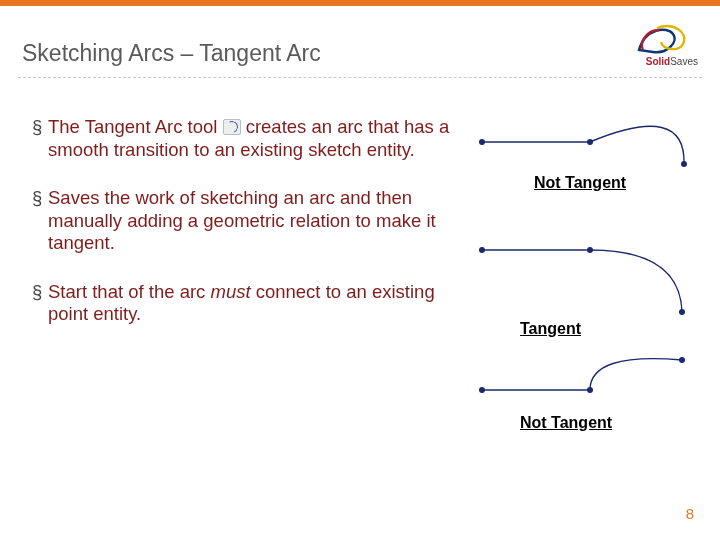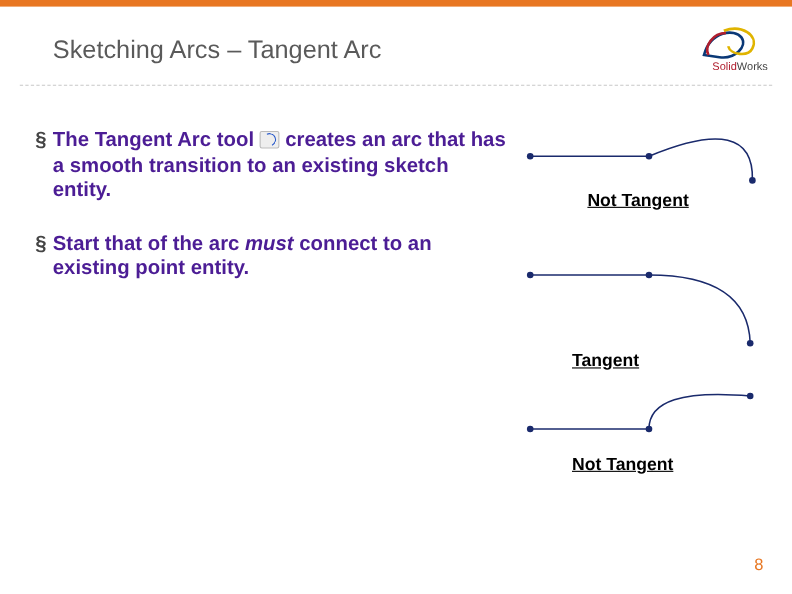--- a/index.html
+++ b/index.html
@@ -11,58 +11,57 @@
     position: relative;
     overflow: hidden;
   }
   .top-bar {
     height: 6px;
     background: #e87722;
   }
   .header-region {
     display: flex;
     justify-content: space-between;
-    align-items: center;
+    align-items: flex-end;
     padding: 18px 22px 10px 22px;
-    margin-left: 26px;
   }
   .title {
     font-size: 23px;
     color: #5a5a5a;
     font-weight: 400;
   }
   .logo-block {
     display: flex;
     flex-direction: column;
     align-items: center;
     margin-top: -4px;
   }
   .logo-svg { width: 56px; height: 38px; }
   .logo-text { font-size: 10px; margin-top: -2px; }
-  .logo-solid { color: #b01e2e; font-weight: normal; padding-left: 21px; }
+  .logo-solid { color: #b01e2e; font-weight: bold; padding-left: 21px; }
   .logo-works { color: #444; }
   .rule {
     border: none;
     border-top: 1px dashed #c7c7c7;
     margin: 0 18px;
   }
   .content {
     padding: 38px 28px 0 32px;
     display: flex;
   }
   .text-col {
     width: 430px;
   }
   .bullet {
     position: relative;
     padding-left: 16px;
     font-size: 18.5px;
-    font-weight: bold;
+    font-weight: normal;
     line-height: 1.22;
-    color: #4c1d95;
+    color: #7f1d1d;
     margin-bottom: 26px;
   }
   .bullet::before {
     content: "§";
     position: absolute;
     left: 0;
     top: 0;
     color: #444;
   }
   .italic { font-style: italic; }
@@ -115,36 +114,37 @@
 
 <div class="header-region">
   <h1 class="title">Sketching Arcs – Tangent Arc</h1>
   <div class="logo-block">
     <svg class="logo-svg" viewBox="0 0 56 38">
       <path d="M6 30 C 12 8, 34 6, 40 14 C 46 22, 34 34, 20 32 Z" fill="none" stroke="#0a3876" stroke-width="2.4"></path>
       <path d="M24 8 C 40 2, 56 12, 50 24 C 46 32, 30 30, 28 22" fill="none" stroke="#e0b400" stroke-width="2.4"></path>
       <path d="M10 30 C 6 22, 14 10, 26 10" fill="none" stroke="#b01e2e" stroke-width="2.4"></path>
     </svg>
     <div class="logo-text">
-      <span class="logo-solid">Solid</span><span class="logo-works">Works</span>
+      <span class="logo-solid">Solid</span><span class="logo-works">Saves</span>
     </div>
   </div>
 </div>
 
 <hr class="rule">
 
 <div class="content">
   <div class="text-col">
 
     <p class="bullet">
       <span>The Tangent Arc tool </span>
       <span class="tool-icon"></span>
       <span> creates an arc that has a smooth transition to an existing sketch entity.</span>
     </p>
 
+    <p class="bullet">Saves the work of sketching an arc and then manually adding a geometric relation to make it tangent.</p>
 
     <p class="bullet">
       <span>Start that of the arc </span><span class="italic">must</span><span> connect to an existing point entity.</span>
     </p>
 
   </div>
 
   <div class="fig-col">
 
     <svg width="240" height="360" style="position:absolute;left:-2px;top:-14px">

